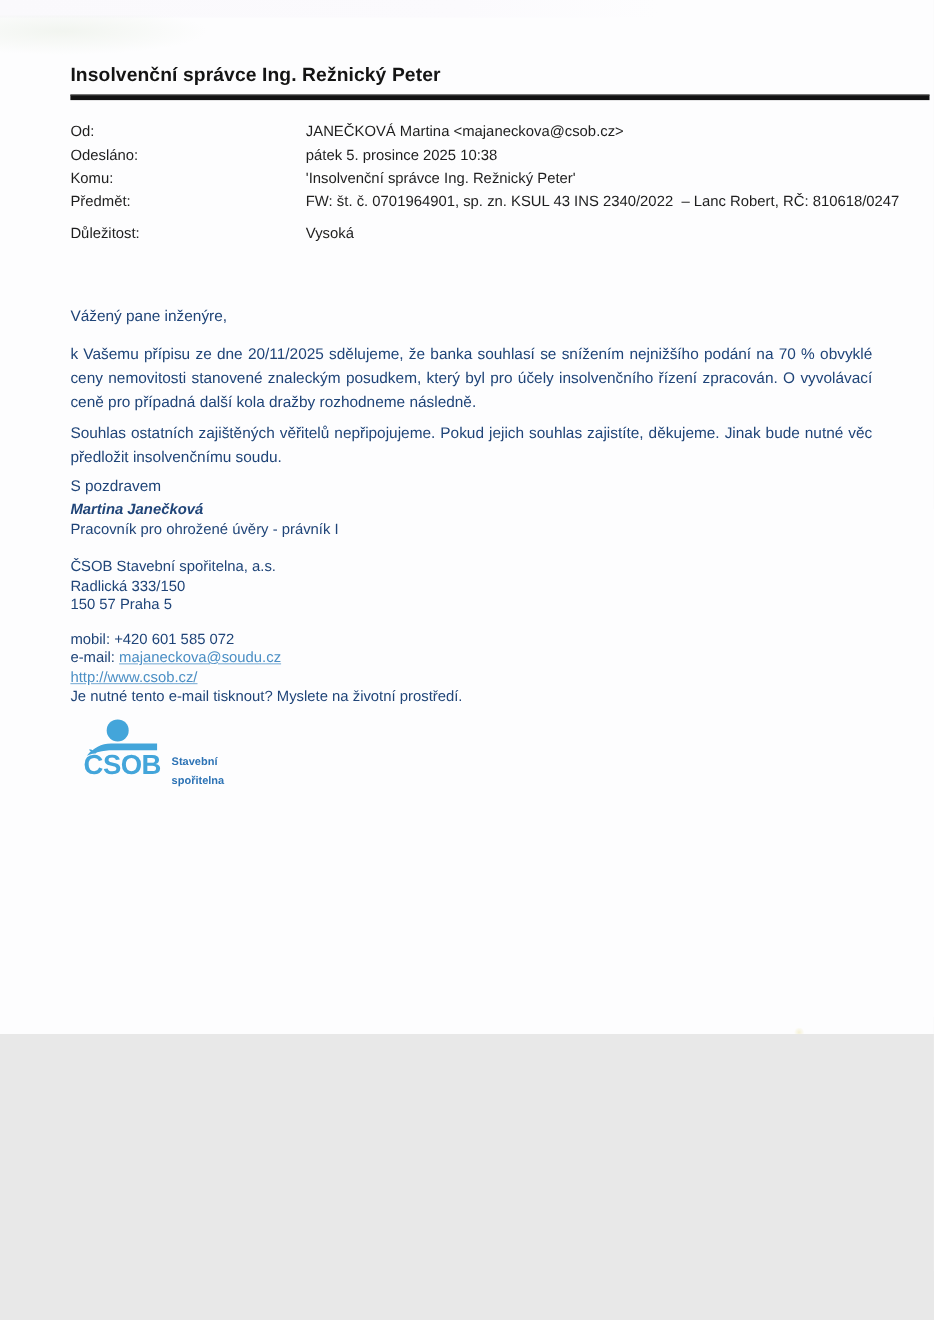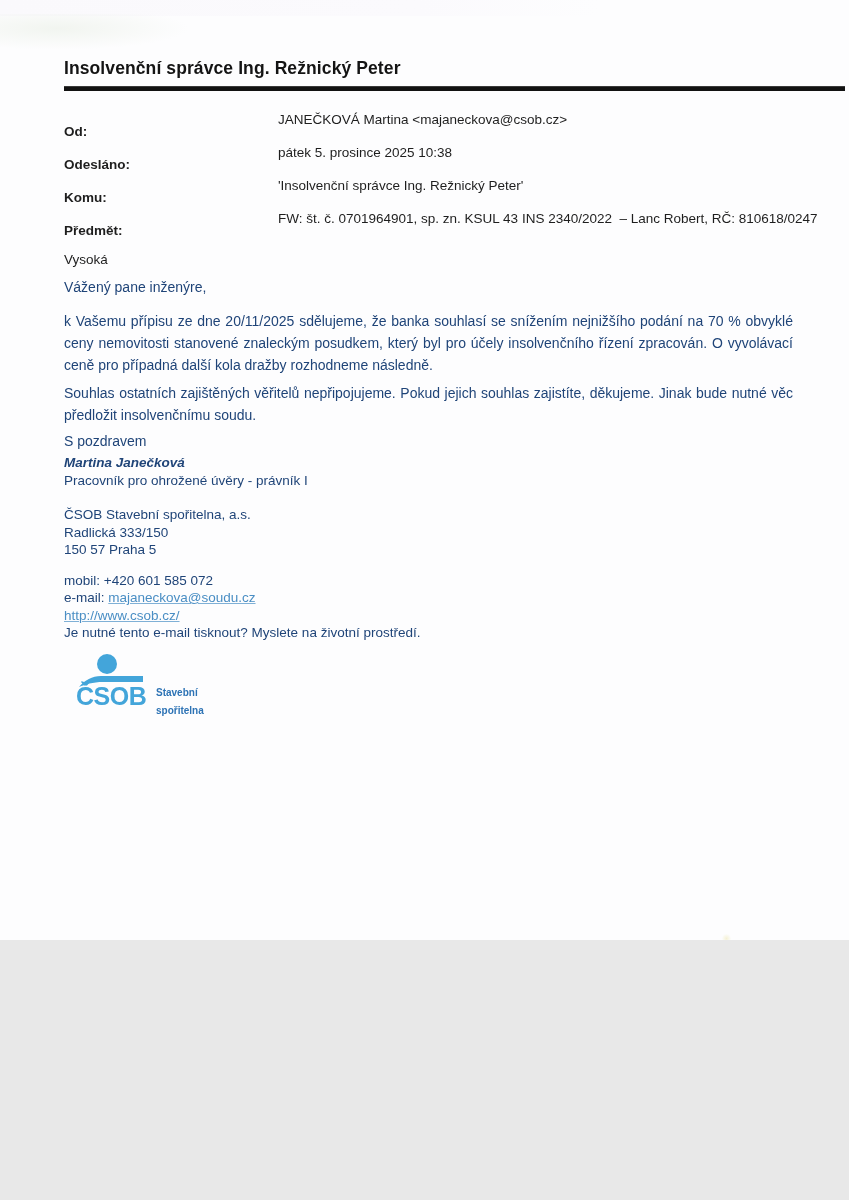--- a/index.html
+++ b/index.html
@@ -46,21 +46,21 @@
     background: #121212;
     border-top: 1px solid #3a3a3a;
   }
 
   .fields {
     position: absolute; left: 64px; top: 109px; width: 760px;
     font-size: 13.5px; line-height: 21px; color: #1e1e1e;
   }
   .frow { display: flex; align-items: flex-start; }
   .frow.gap { margin-top: 8px; }
-  .flabel { width: 214px; flex: 0 0 214px; font-weight: 700; margin-top: 12px; }
+  .flabel { width: 214px; flex: 0 0 214px; font-weight: 400; }
   .fvalue { white-space: pre-wrap; max-width: 545px; }
 
   .body-block {
     position: absolute; left: 64px; top: 276px; width: 729px;
     font-size: 14px; line-height: 22px; color: #1f4478;
   }
   .body-block p.justified { text-align: justify; }
   .para1 { margin-top: 12px; }
   .para2 { margin-top: 6px; }
   .closing { margin-top: 4px; }
@@ -117,20 +117,21 @@
     </div>
     <div class="frow">
       <span class="flabel">Komu:</span>
       <span class="fvalue">'Insolvenční správce Ing. Režnický Peter'</span>
     </div>
     <div class="frow">
       <span class="flabel">Předmět:</span>
       <span class="fvalue">FW: št. č. 0701964901, sp. zn. KSUL 43 INS 2340/2022  – Lanc Robert, RČ: 810618/0247</span>
     </div>
     <div class="frow gap">
+      <span class="flabel">Důležitost:</span>
       <span class="fvalue">Vysoká</span>
     </div>
   </div>
 
   <div class="body-block">
     <p class="greeting">Vážený pane inženýre,</p>
     <p class="para1 justified">k Vašemu přípisu ze dne 20/11/2025 sdělujeme, že banka souhlasí se snížením nejnižšího podání na 70 % obvyklé ceny nemovitosti stanovené znaleckým posudkem, který byl pro účely insolvenčního řízení zpracován. O vyvolávací ceně pro případná další kola dražby rozhodneme následně.</p>
     <p class="para2 justified">Souhlas ostatních zajištěných věřitelů nepřipojujeme. Pokud jejich souhlas zajistíte, děkujeme. Jinak bude nutné věc předložit insolvenčnímu soudu.</p>
     <p class="closing">S pozdravem</p>
   </div>

